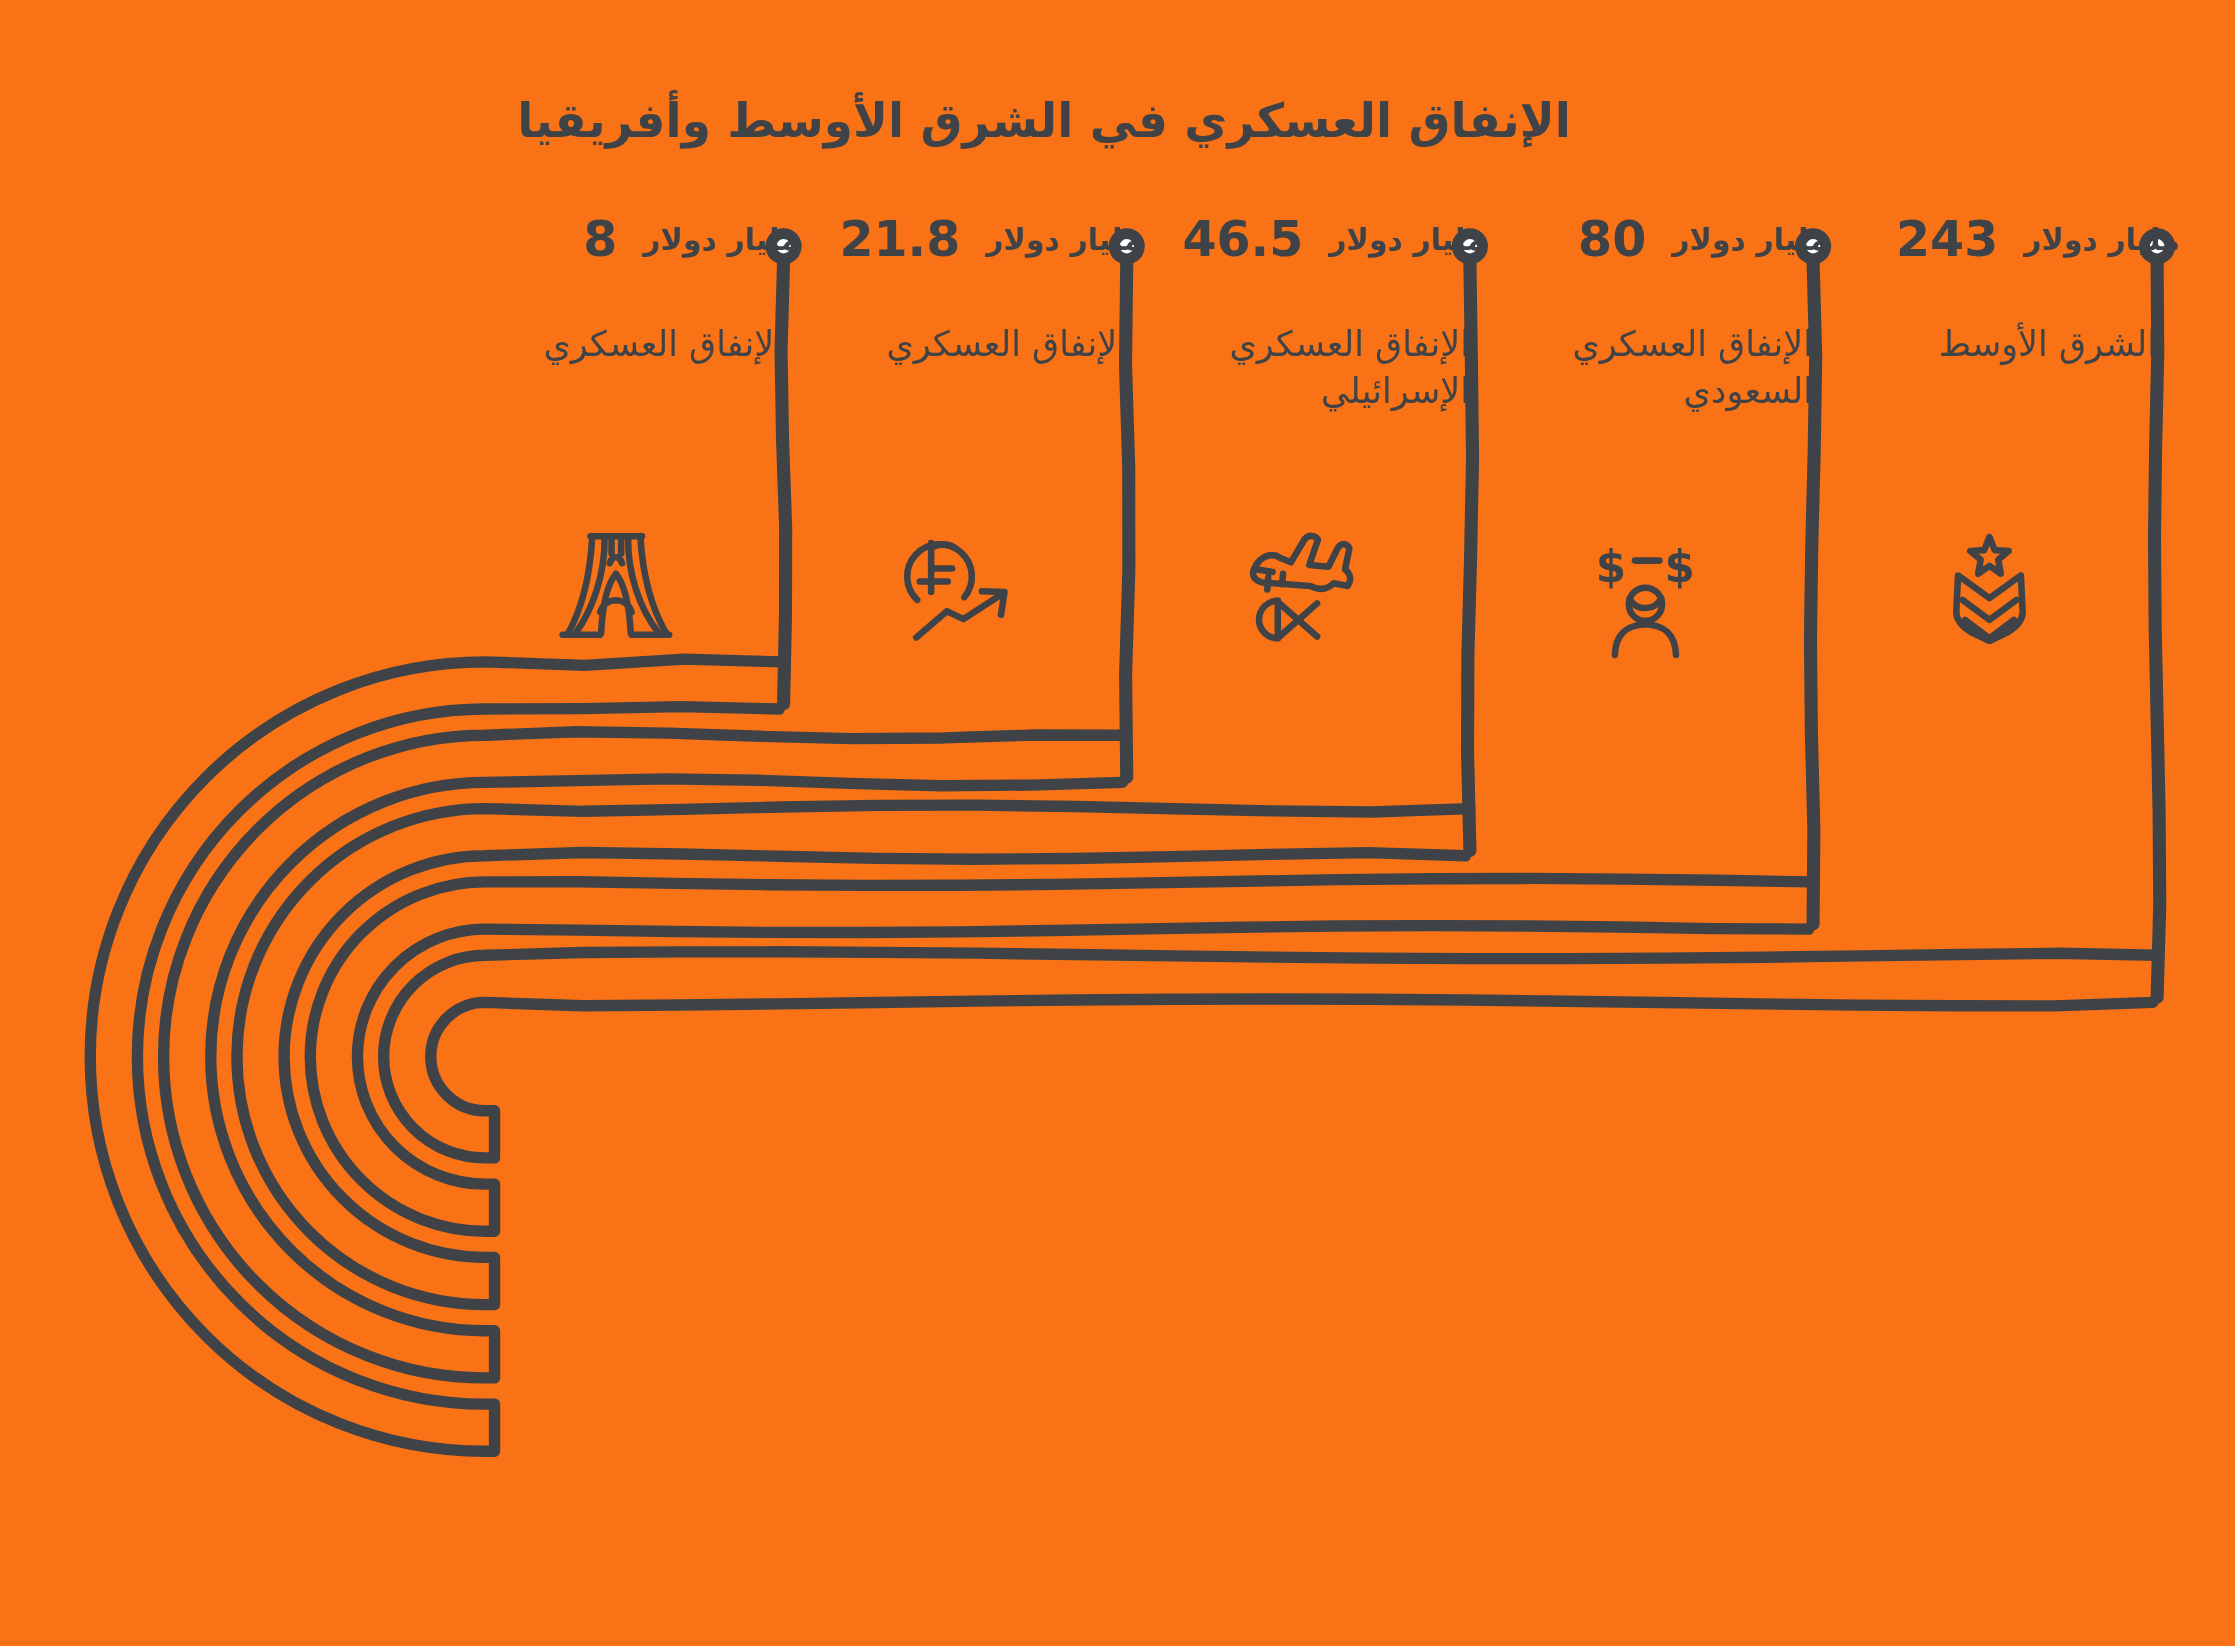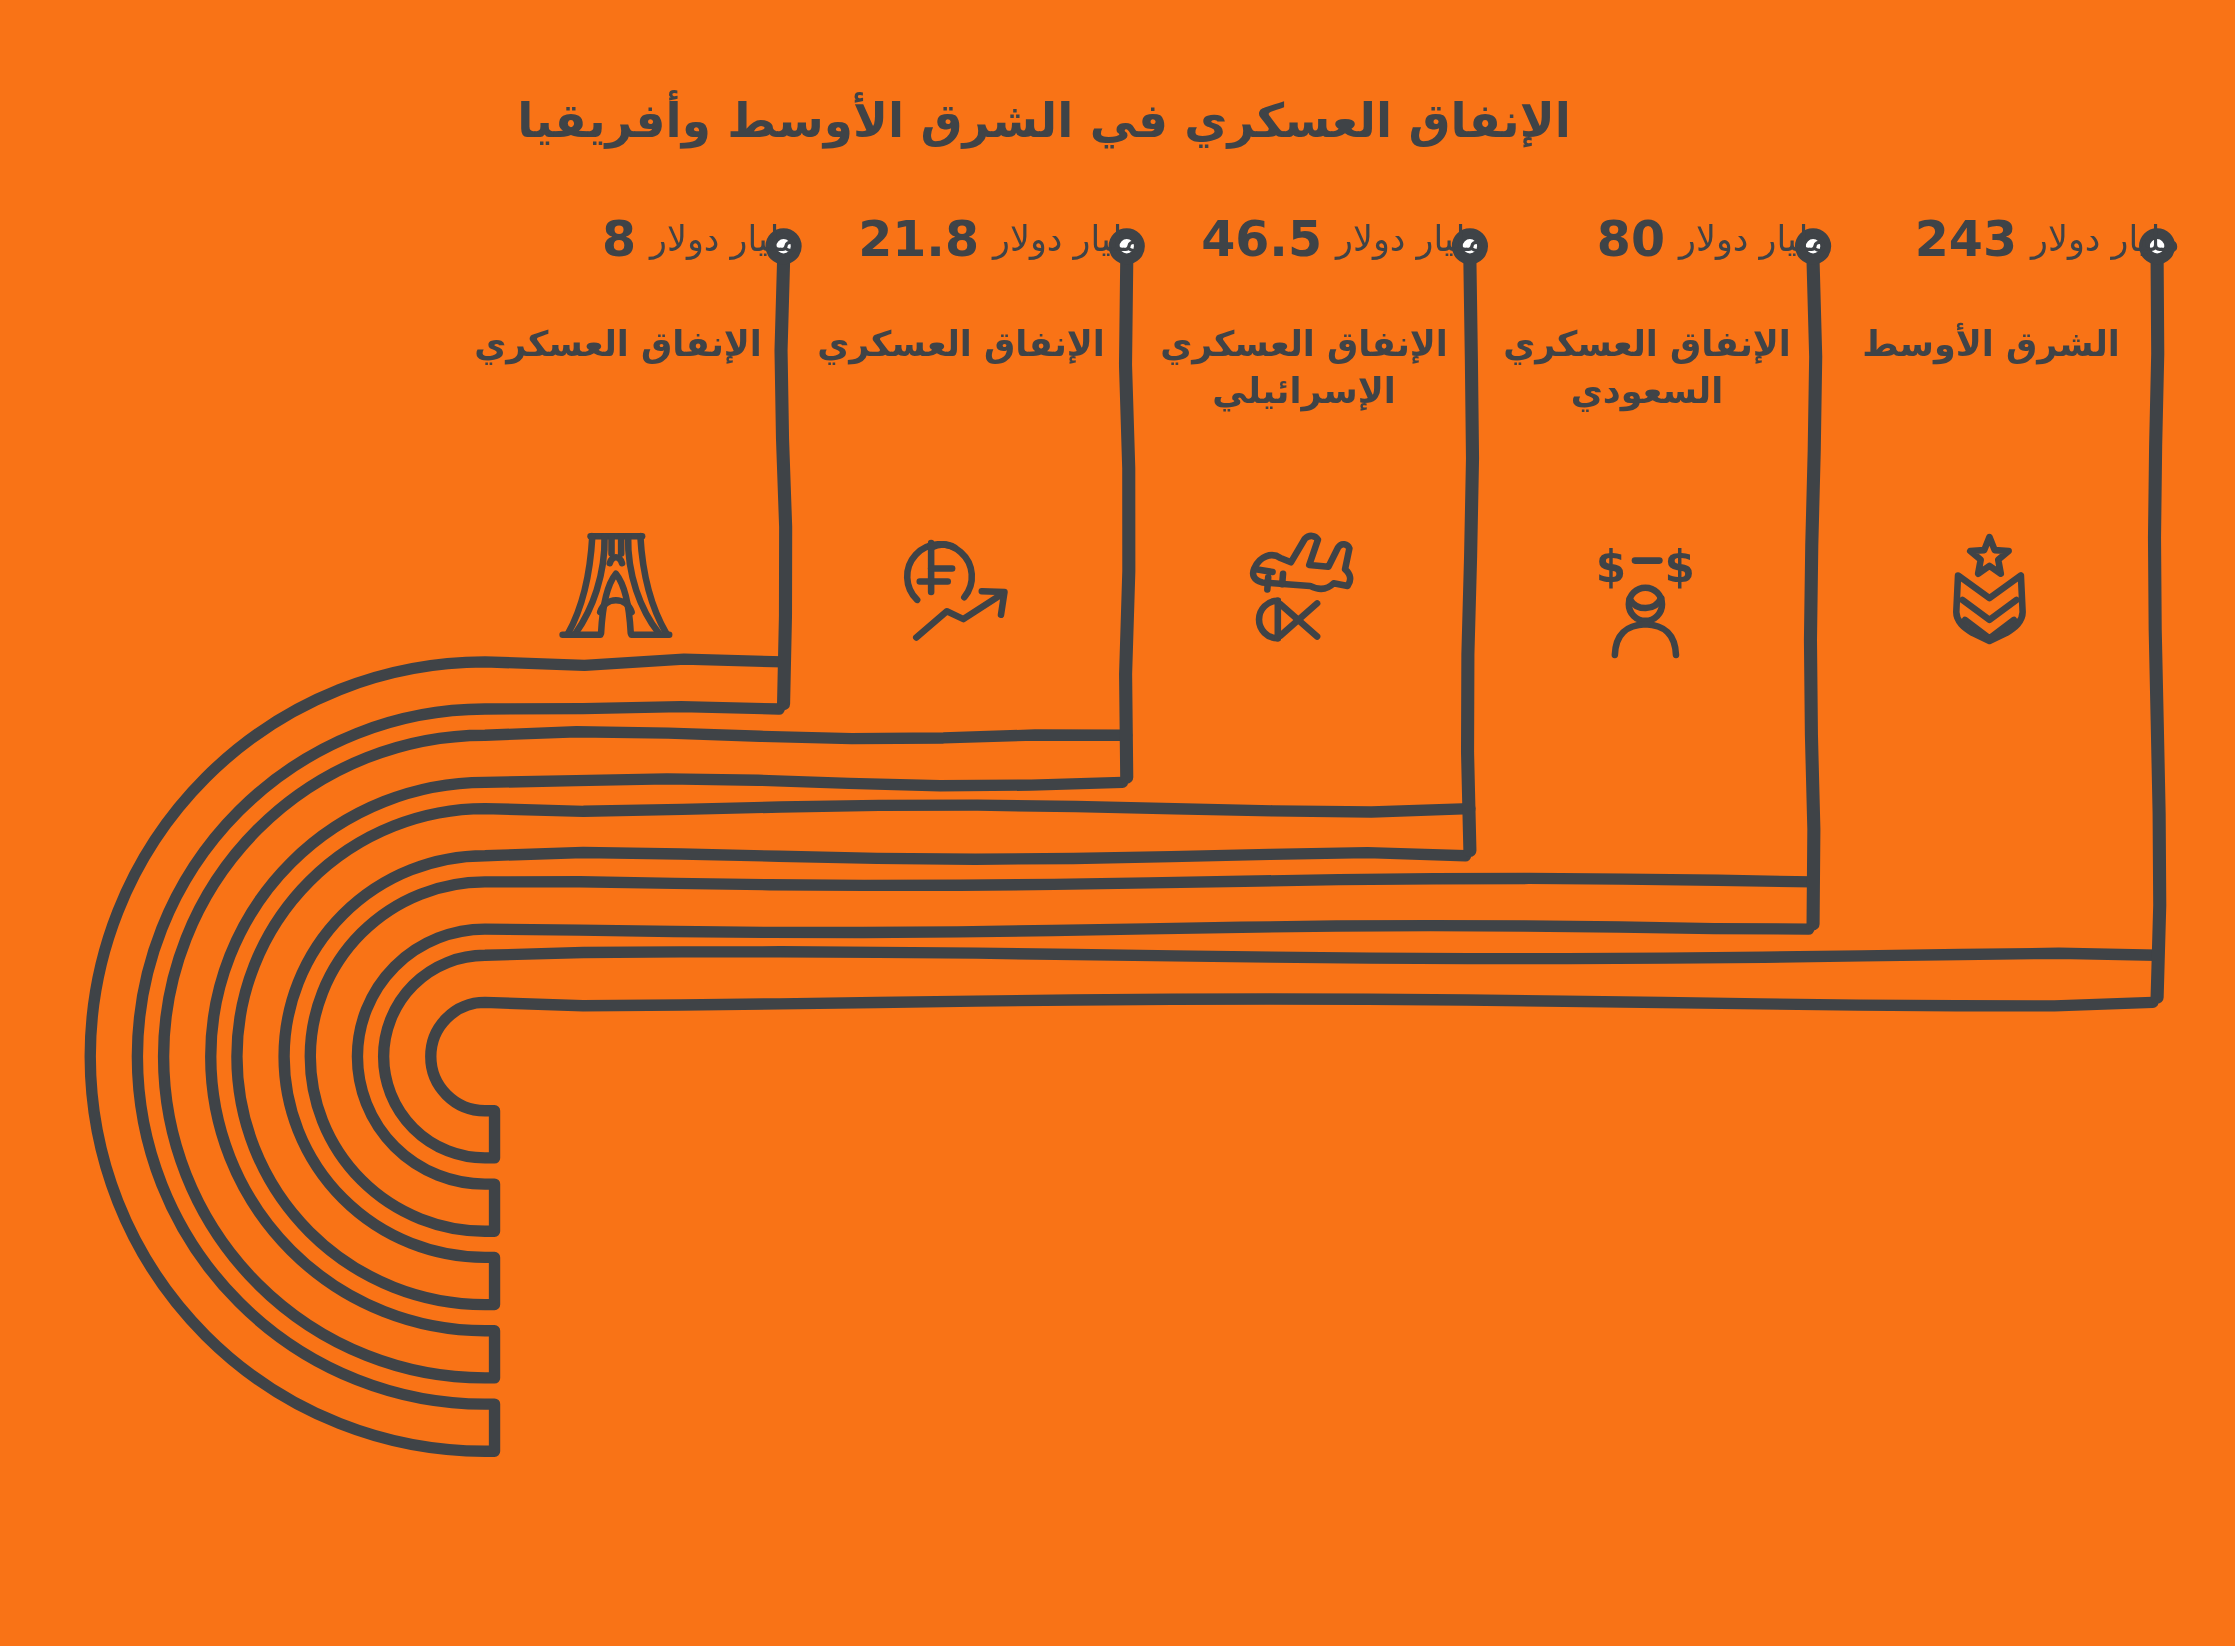--- a/index.html
+++ b/index.html
@@ -10,25 +10,25 @@
   svg.layer{position:absolute;left:0;top:0;width:2236px;height:1646px;}
   .title{
     position:absolute;top:93px;left:0;width:2236px;text-align:center;
     transform:translateX(-74px);font-size:47px;font-weight:bold;letter-spacing:0;
   }
   .value-row{
     position:absolute;top:215px;display:flex;align-items:center;gap:14px;
     direction:ltr;white-space:nowrap;
   }
   .value-row .num{font-size:49px;font-weight:bold;line-height:1;}
-  .value-row .unit{font-size:35px;font-weight:normal;line-height:1;}
+  .value-row .unit{font-size:30px;font-weight:bold;line-height:1;margin-left:12px;}
   .v0{right:1473px;} .v1{right:1130px;} .v2{right:787px;} .v3{right:444px;} .v4{right:92px;}
   .col-label{
-    position:absolute;top:321px;width:332px;text-align:center;
-    font-size:35px;font-weight:bold;line-height:47px;direction:rtl;
+    position:absolute;top:321px;width:332px;text-align:right;
+    font-size:35px;font-weight:normal;line-height:47px;direction:rtl;
   }
   .l0{left:452px;} .l1{left:795px;} .l2{left:1138px;} .l3{left:1481px;} .l4{left:1825px;}
   .icon{stroke:#3f4347;stroke-width:7.5;fill:none;stroke-linecap:round;stroke-linejoin:round;}
   .icon text{stroke:none;fill:#3f4347;font-family:"DejaVu Sans",sans-serif;font-weight:bold;font-size:50px;}
 </style>
 </head>
 <body>
 
 <div class="canvas">
 

